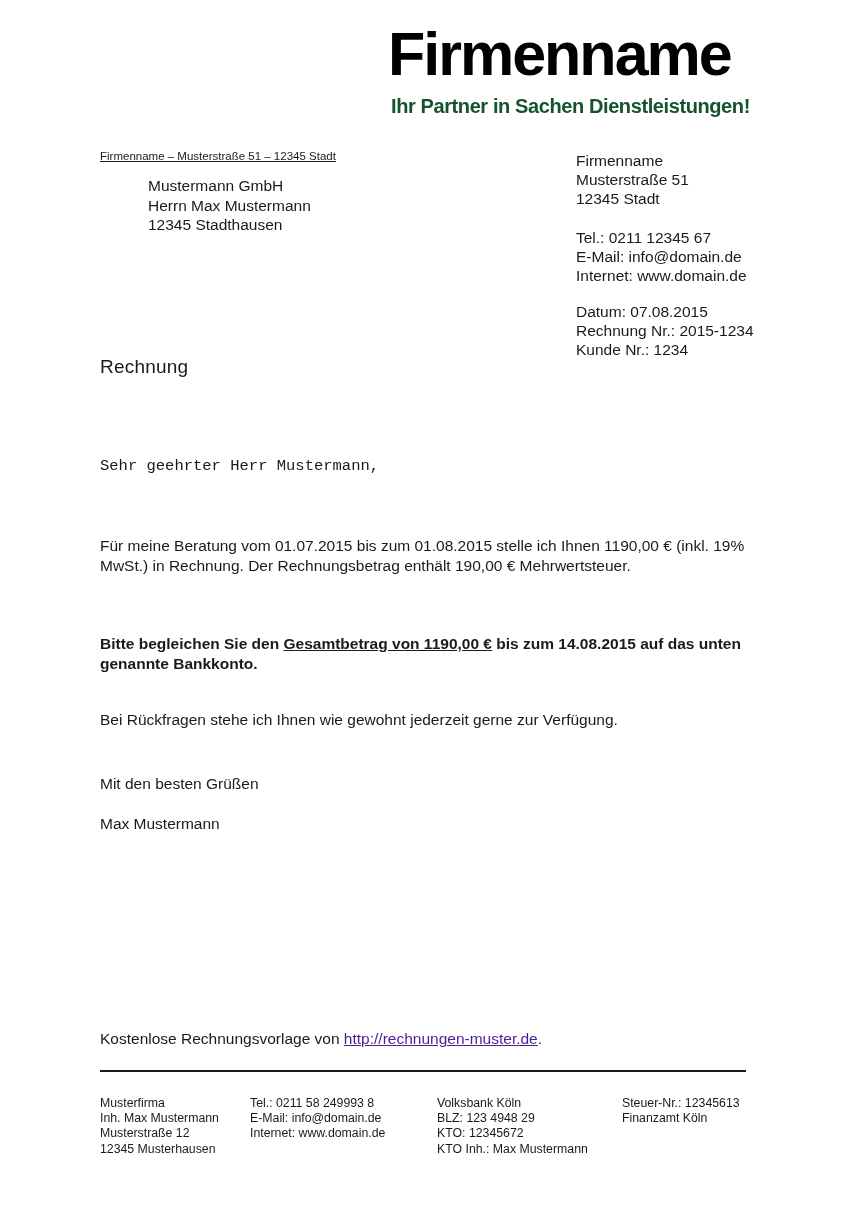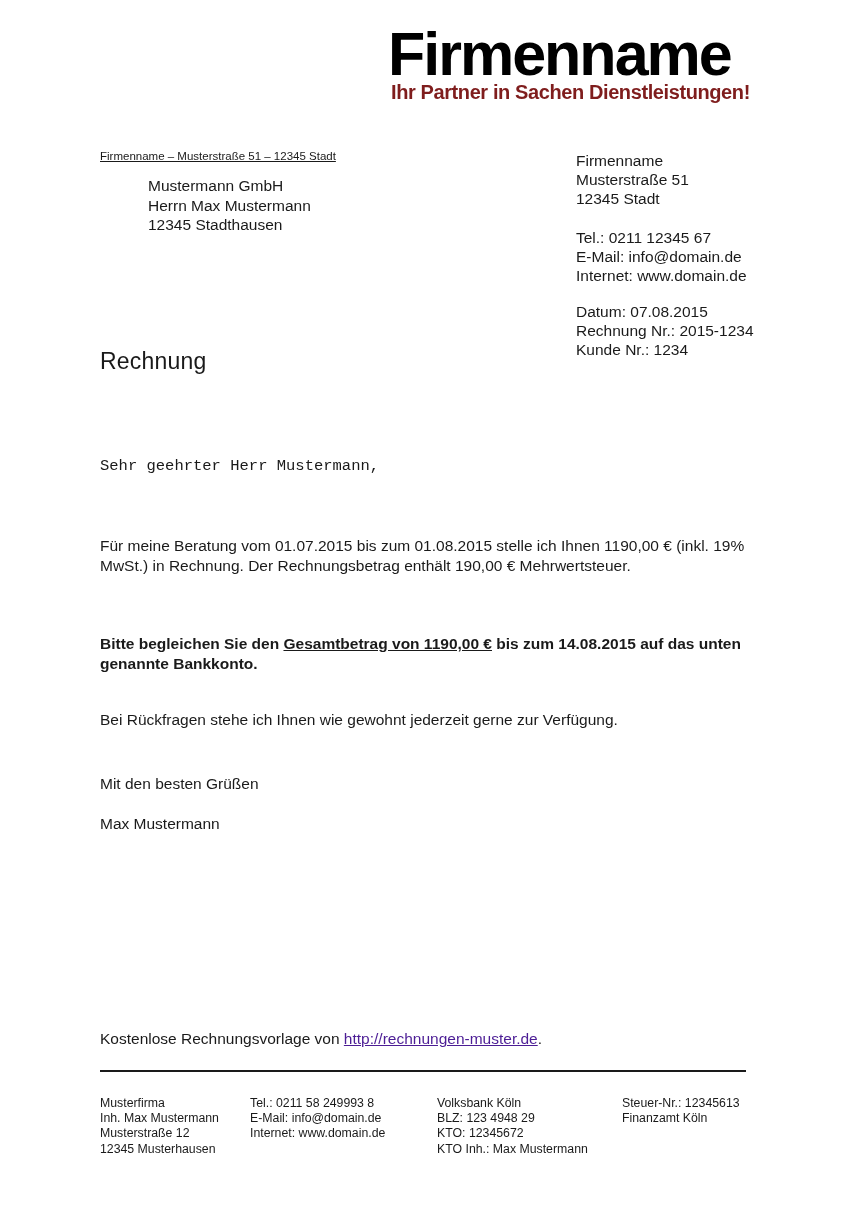--- a/index.html
+++ b/index.html
@@ -24,24 +24,24 @@
     top: 24px;
     font-size: 61px;
     font-weight: bold;
     color: #000000;
     letter-spacing: -2px;
     line-height: 1;
     white-space: nowrap;
   }
   .logo-tagline {
     left: 391px;
-    top: 81px;
+    top: 95px;
     font-size: 20px;
     font-weight: bold;
-    color: #7f1d1d;
+    color: #14532d;
     letter-spacing: -0.4px;
     white-space: nowrap;
   }
 
   
   .sender-line {
     left: 100px;
     top: 150px;
     font-size: 11.5px;
     text-decoration: underline;
@@ -62,22 +62,22 @@
     font-size: 15.5px;
     line-height: 19px;
     width: 240px;
   }
   .info-group-address  { margin-bottom: 20px; }
   .info-group-contact  { margin-bottom: 17px; }
 
   
   .doc-title {
     left: 100px;
-    top: 348px;
-    font-size: 23px;
+    top: 356px;
+    font-size: 19px;
     letter-spacing: 0.2px;
   }
 
   
   .para {
     left: 100px;
     width: 662px;
     font-size: 15.5px;
     line-height: 20px;
   }

